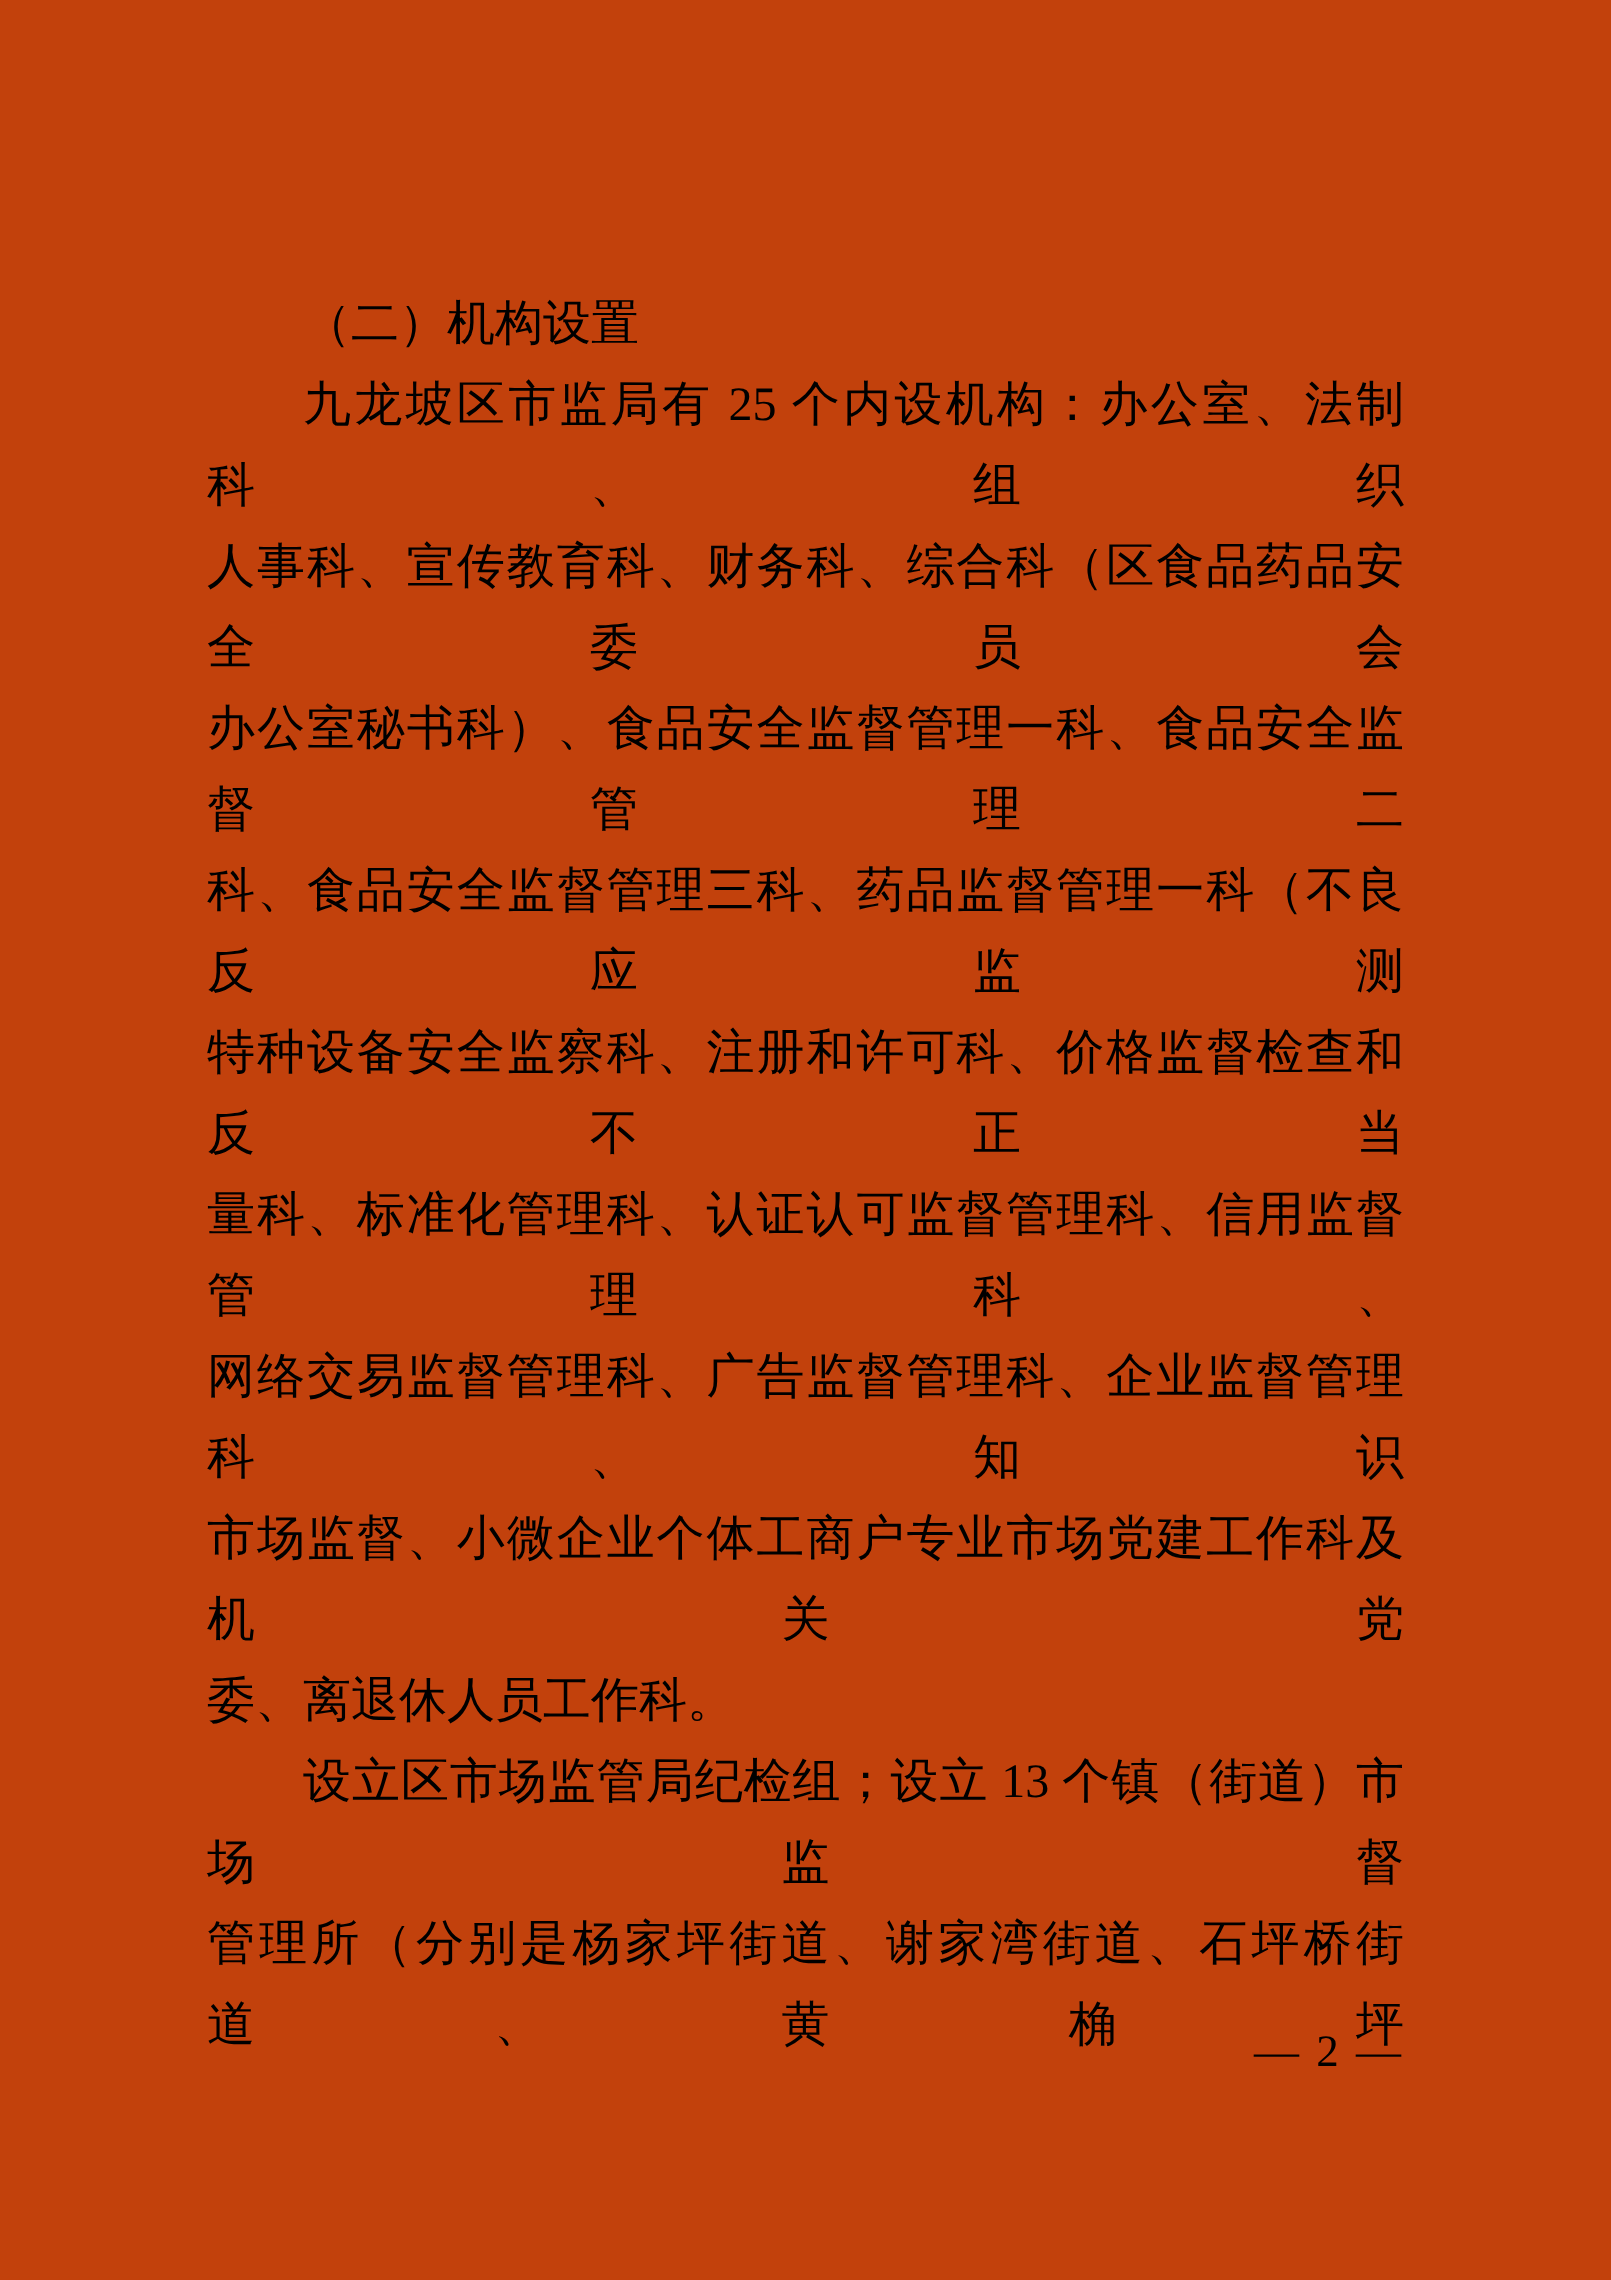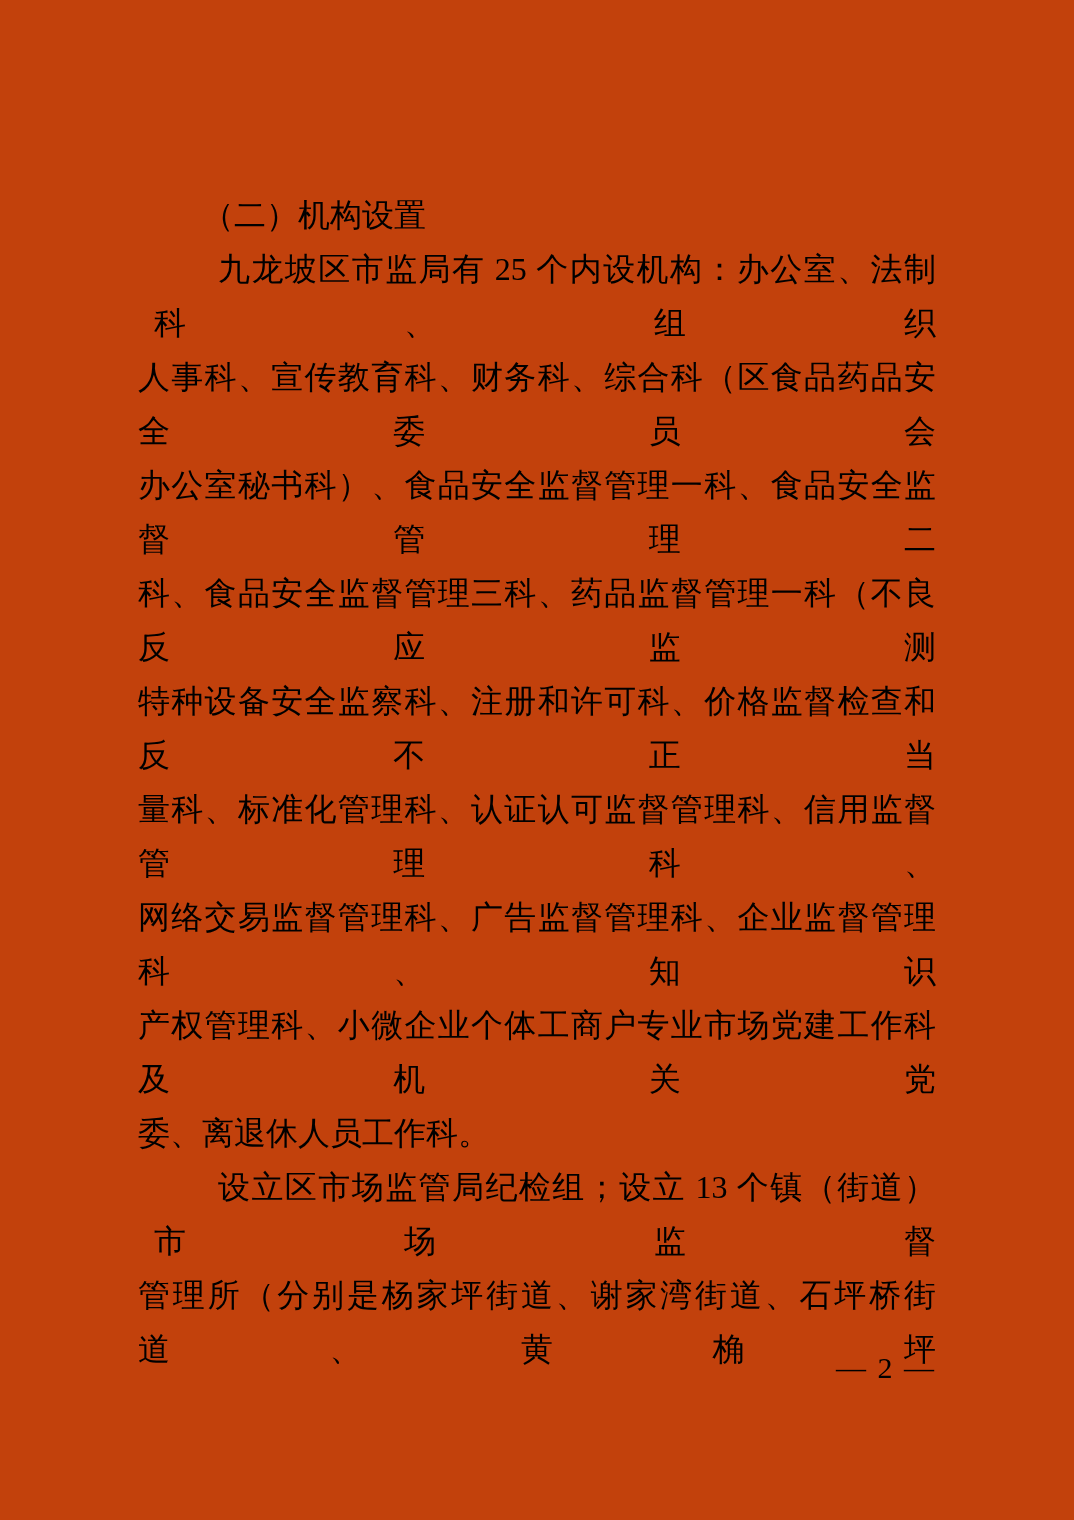--- a/index.html
+++ b/index.html
@@ -27,21 +27,20 @@
     line-height: 54px;
     color: #000000;
   }
   
   .line {
     text-align: justify;
     text-align-last: justify;
   }
   .line.first {
     text-indent: 64px; 
-    margin-left: 16px;
   }
   
   .line.last:not(.force-justify) {
     text-align: right;
     text-align-last: left;
   }
   .subheading {
     text-indent: 64px;
     text-align: left;
     font-weight: normal;
@@ -64,21 +63,21 @@
   <main class="doc" id="doc">
       <div class="subheading">（二）机构设置</div>
       <div class="paragraph">
         <div class="line first">九龙坡区市监局有 25 个内设机构：办公室、法制科、组织</div>
         <div class="line">人事科、宣传教育科、财务科、综合科（区食品药品安全委员会</div>
         <div class="line">办公室秘书科）、食品安全监督管理一科、食品安全监督管理二</div>
         <div class="line">科、食品安全监督管理三科、药品监督管理一科（不良反应监测</div>
         <div class="line">特种设备安全监察科、注册和许可科、价格监督检查和反不正当</div>
         <div class="line">量科、标准化管理科、认证认可监督管理科、信用监督管理科、</div>
         <div class="line">网络交易监督管理科、广告监督管理科、企业监督管理科、知识</div>
-        <div class="line">产权管理科、小微企业个体工商户专业市场党建工作科及机关党</div>
+        <div class="line">市场监督、小微企业个体工商户专业市场党建工作科及机关党</div>
         <div class="line last">委、离退休人员工作科。</div>
       </div>
       <div class="paragraph">
         <div class="line first">设立区市场监管局纪检组；设立 13 个镇（街道）市场监督</div>
         <div class="line">管理所（分别是杨家坪街道、谢家湾街道、石坪桥街道、黄桷坪</div>
       </div>
     </main>
   <div class="pageno">— 2 —</div>
 </div>
 

